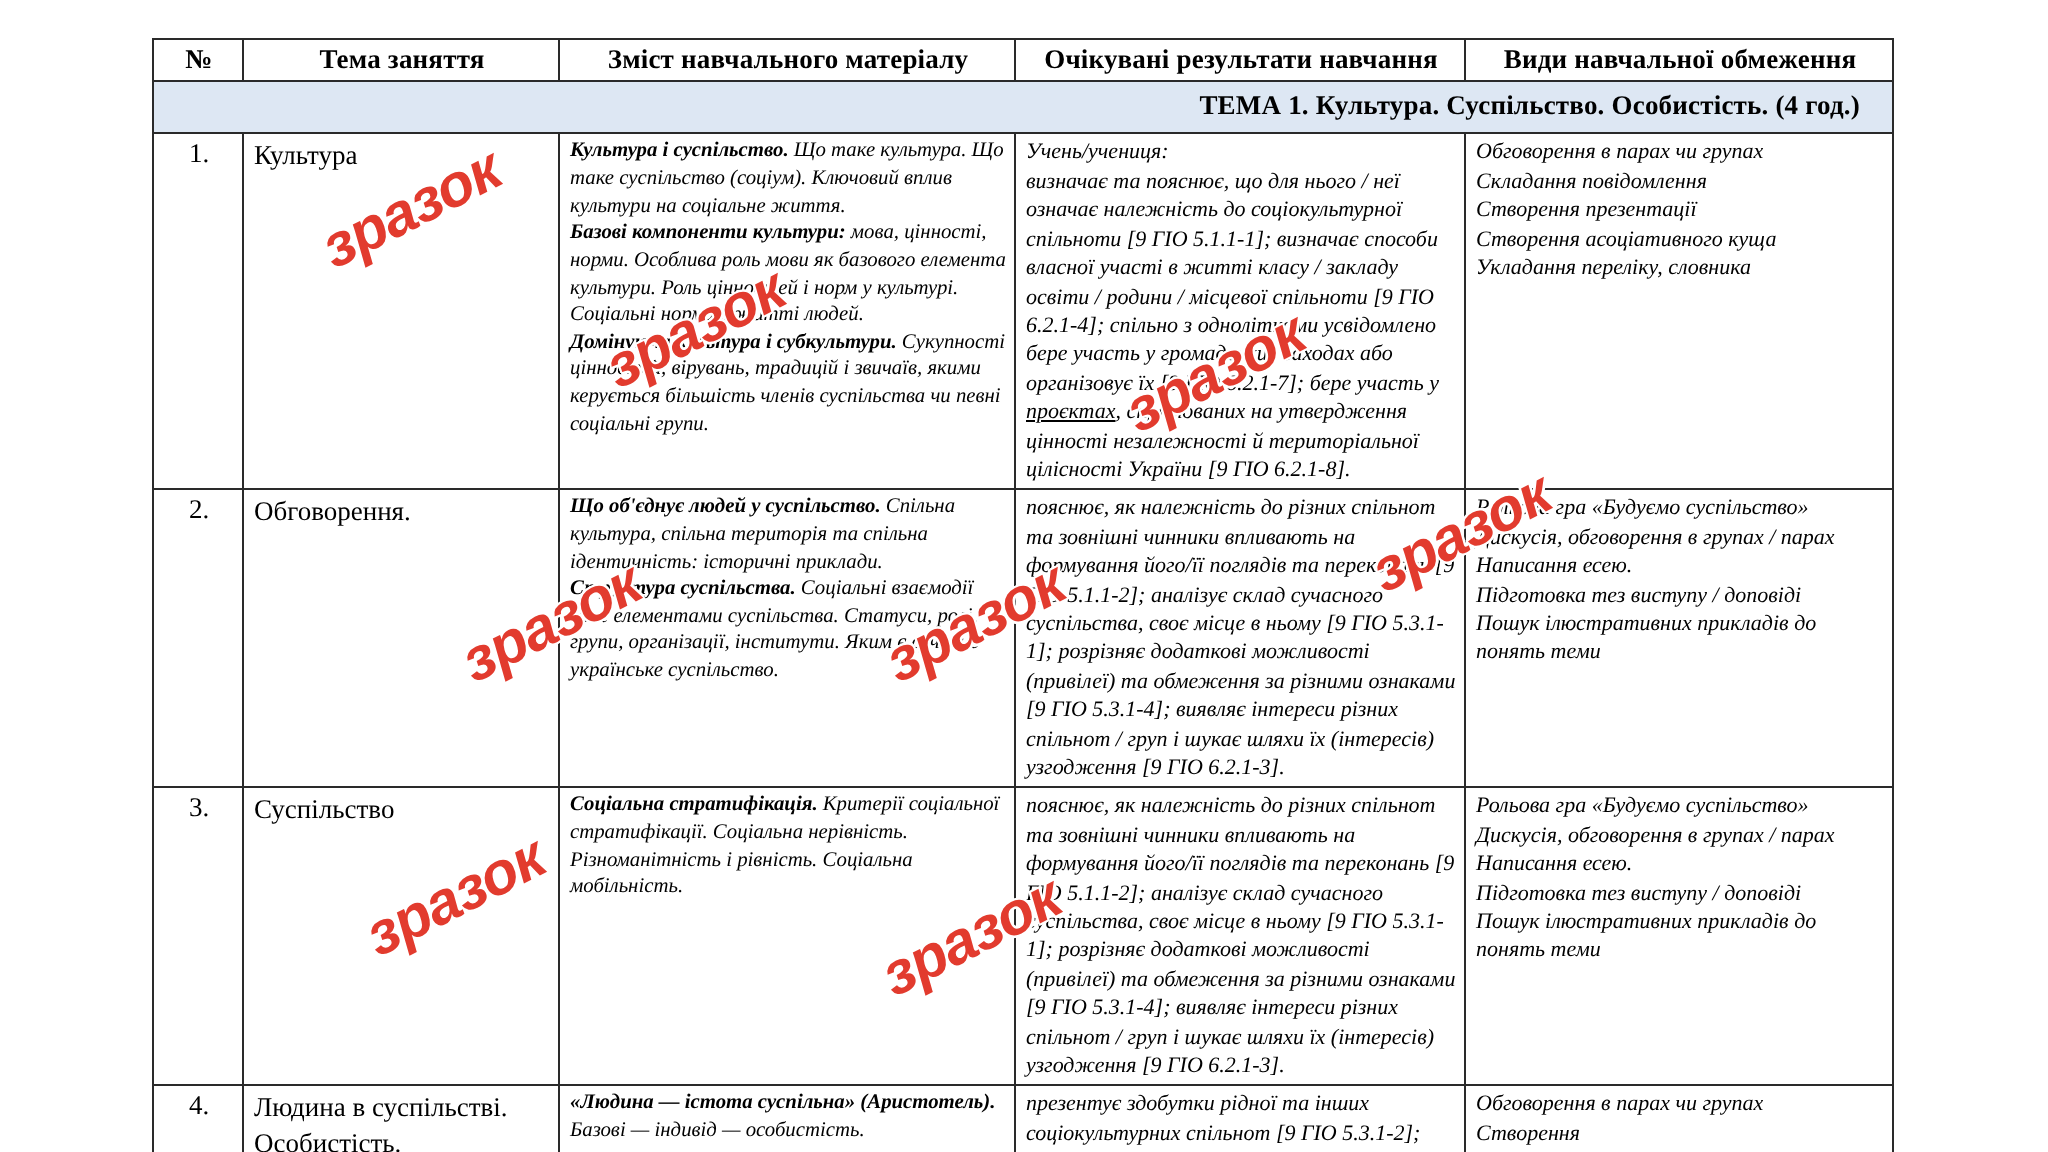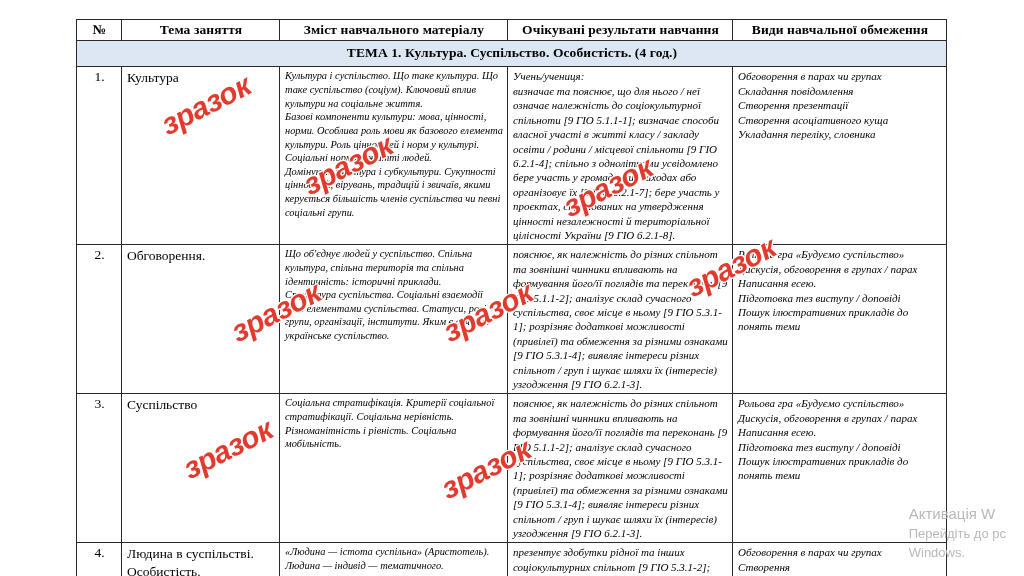--- a/index.html
+++ b/index.html
@@ -39,24 +39,24 @@
     letter-spacing:.1px;
   }
   .col-num{width:45px;}
   .col-topic{width:158px;}
   .col-content{width:228px;}
   .col-results{width:225px;}
   .col-activity{width:214px;}
 
   tr.theme-row td{
     background:#dde7f3;
-    text-align:center;
+    text-align:right;
     font-weight:bold;
     font-size:13.5px;
-    padding:4px 3px 5px 4px;
+    padding:4px 16px 5px 4px;
     letter-spacing:.1px;
   }
 
   td.cell-num{
     text-align:center;
     font-size:13.5px;
     padding-top:4px;
     font-family:"Liberation Serif", serif;
   }
   td.cell-topic{
@@ -65,23 +65,23 @@
     padding-top:4px;
     font-family:Liberation Serif, serif;
   }
   td.cell-content, td.cell-results, td.cell-activity{
     font-size:11px;
     line-height:1.31;
     font-style:italic;
     padding-top:4px;
   }
   td.cell-content{font-size:10.4px;}
-  .u{}
+  .u{text-decoration:underline;}
   .para{margin:0 0 0 0;}
-  .lead{font-weight:normal;}
+  .lead{font-weight:bold;}
 
   .act-line{display:block;}
 
   
   tr.r1 td{height:163px;}
   tr.r2 td{height:124px;}
   tr.r3 td{height:116px;}
   tr.r4 td{height:70px;}
 
   
@@ -218,21 +218,21 @@
           <span class="act-line">Підготовка тез виступу / доповіді</span>
           <span class="act-line">Пошук ілюстративних прикладів до понять теми</span>
         </td>
       </tr>
 
       <tr class="r4">
         <td class="cell-num">4.</td>
         <td class="cell-topic">Людина в суспільстві. Особистість.</td>
         <td class="cell-content">
           <div class="para">
-            <span class="lead">«Людина — істота суспільна» (Аристотель).</span><span> Людина — індивід — тематичного.</span>
+            <span class="lead">«Людина — істота суспільна» (Аристотель).</span><span> Базові — індивід — особистість.</span>
           </div>
         </td>
         <td class="cell-results">
           <div class="para">презентує здобутки рідної та інших соціокультурних спільнот [9 ГІО 5.3.1-2];</div>
         </td>
         <td class="cell-activity">
           <span class="act-line">Обговорення в парах чи групах</span>
           <span class="act-line">Створення</span>
           <span class="act-line">Укладання тематичного</span>
         </td>
@@ -243,19 +243,14 @@
 
   <div class="wm wm-a">зразок</div>
   <div class="wm wm-b">зразок</div>
   <div class="wm wm-c">зразок</div>
   <div class="wm wm-d">зразок</div>
   <div class="wm wm-e">зразок</div>
   <div class="wm wm-f">зразок</div>
   <div class="wm wm-g">зразок</div>
   <div class="wm wm-h">зразок</div>
 
-  <div class="activation">
-    <div class="a-title">Активація W</div>
-    <div class="a-sub">Перейдіть до рс</div>
-    <div class="a-sub">Windows.</div>
-  </div>
 
 </div>
 
 </body></html>

